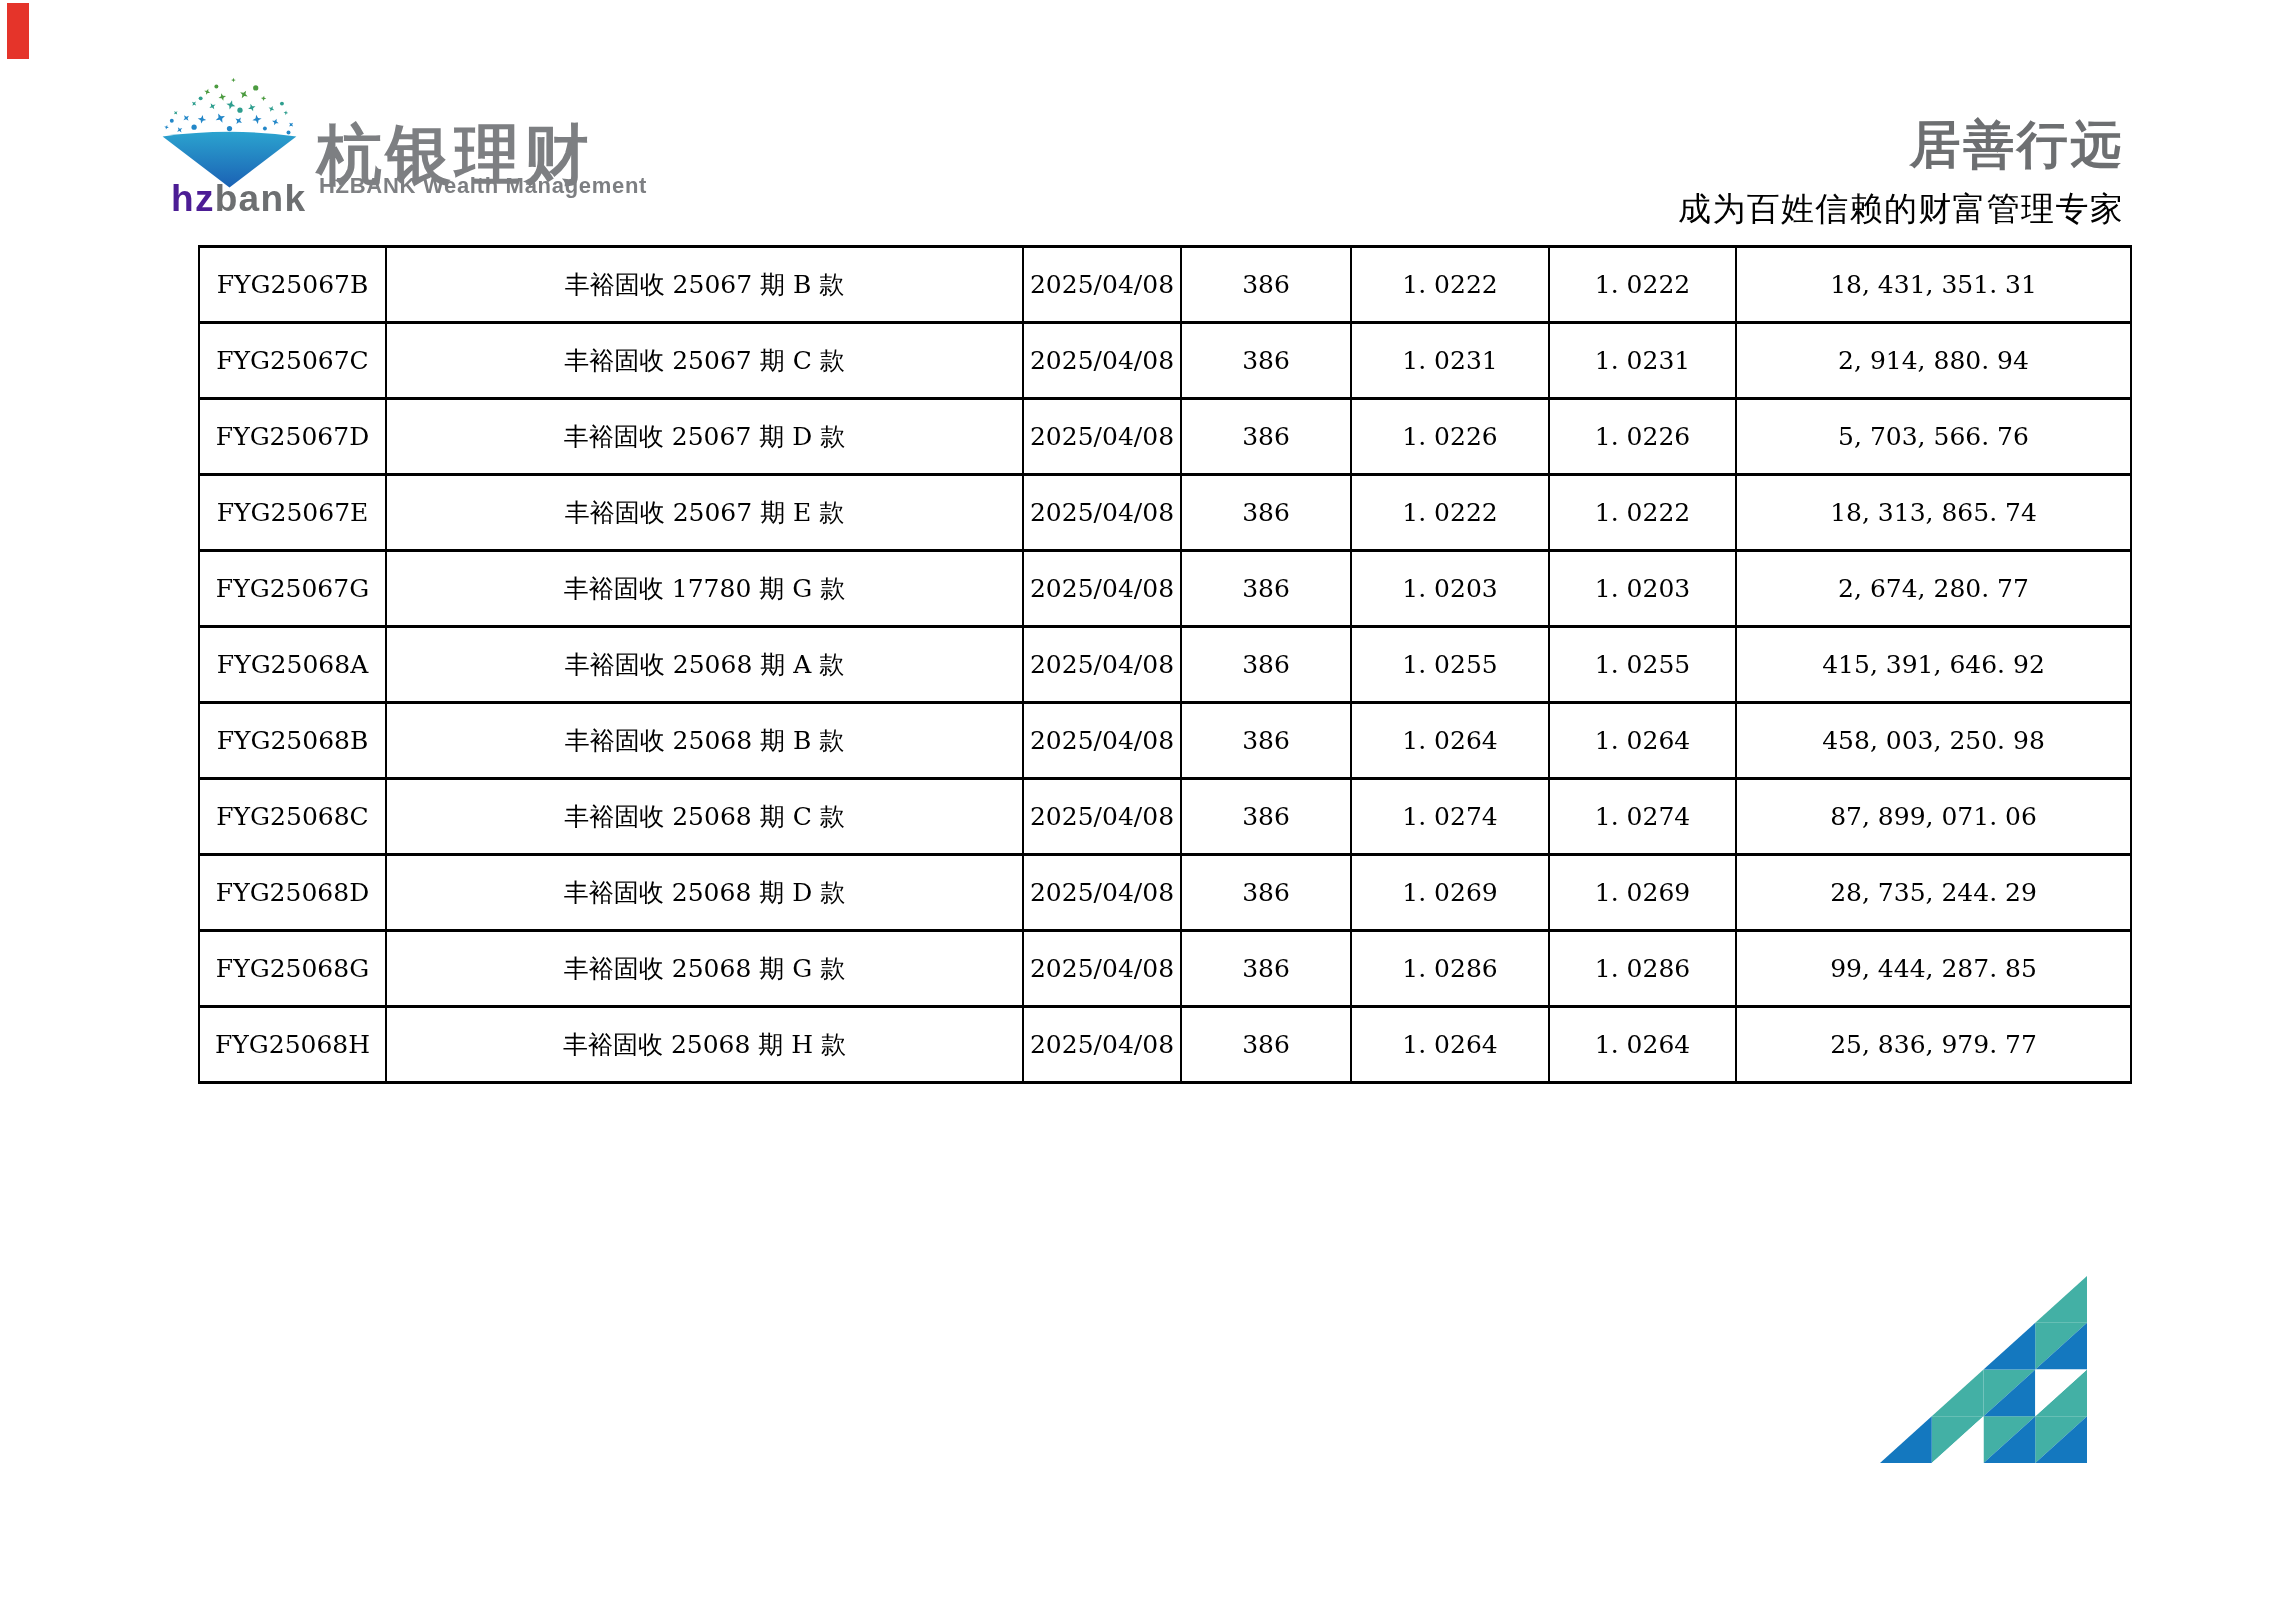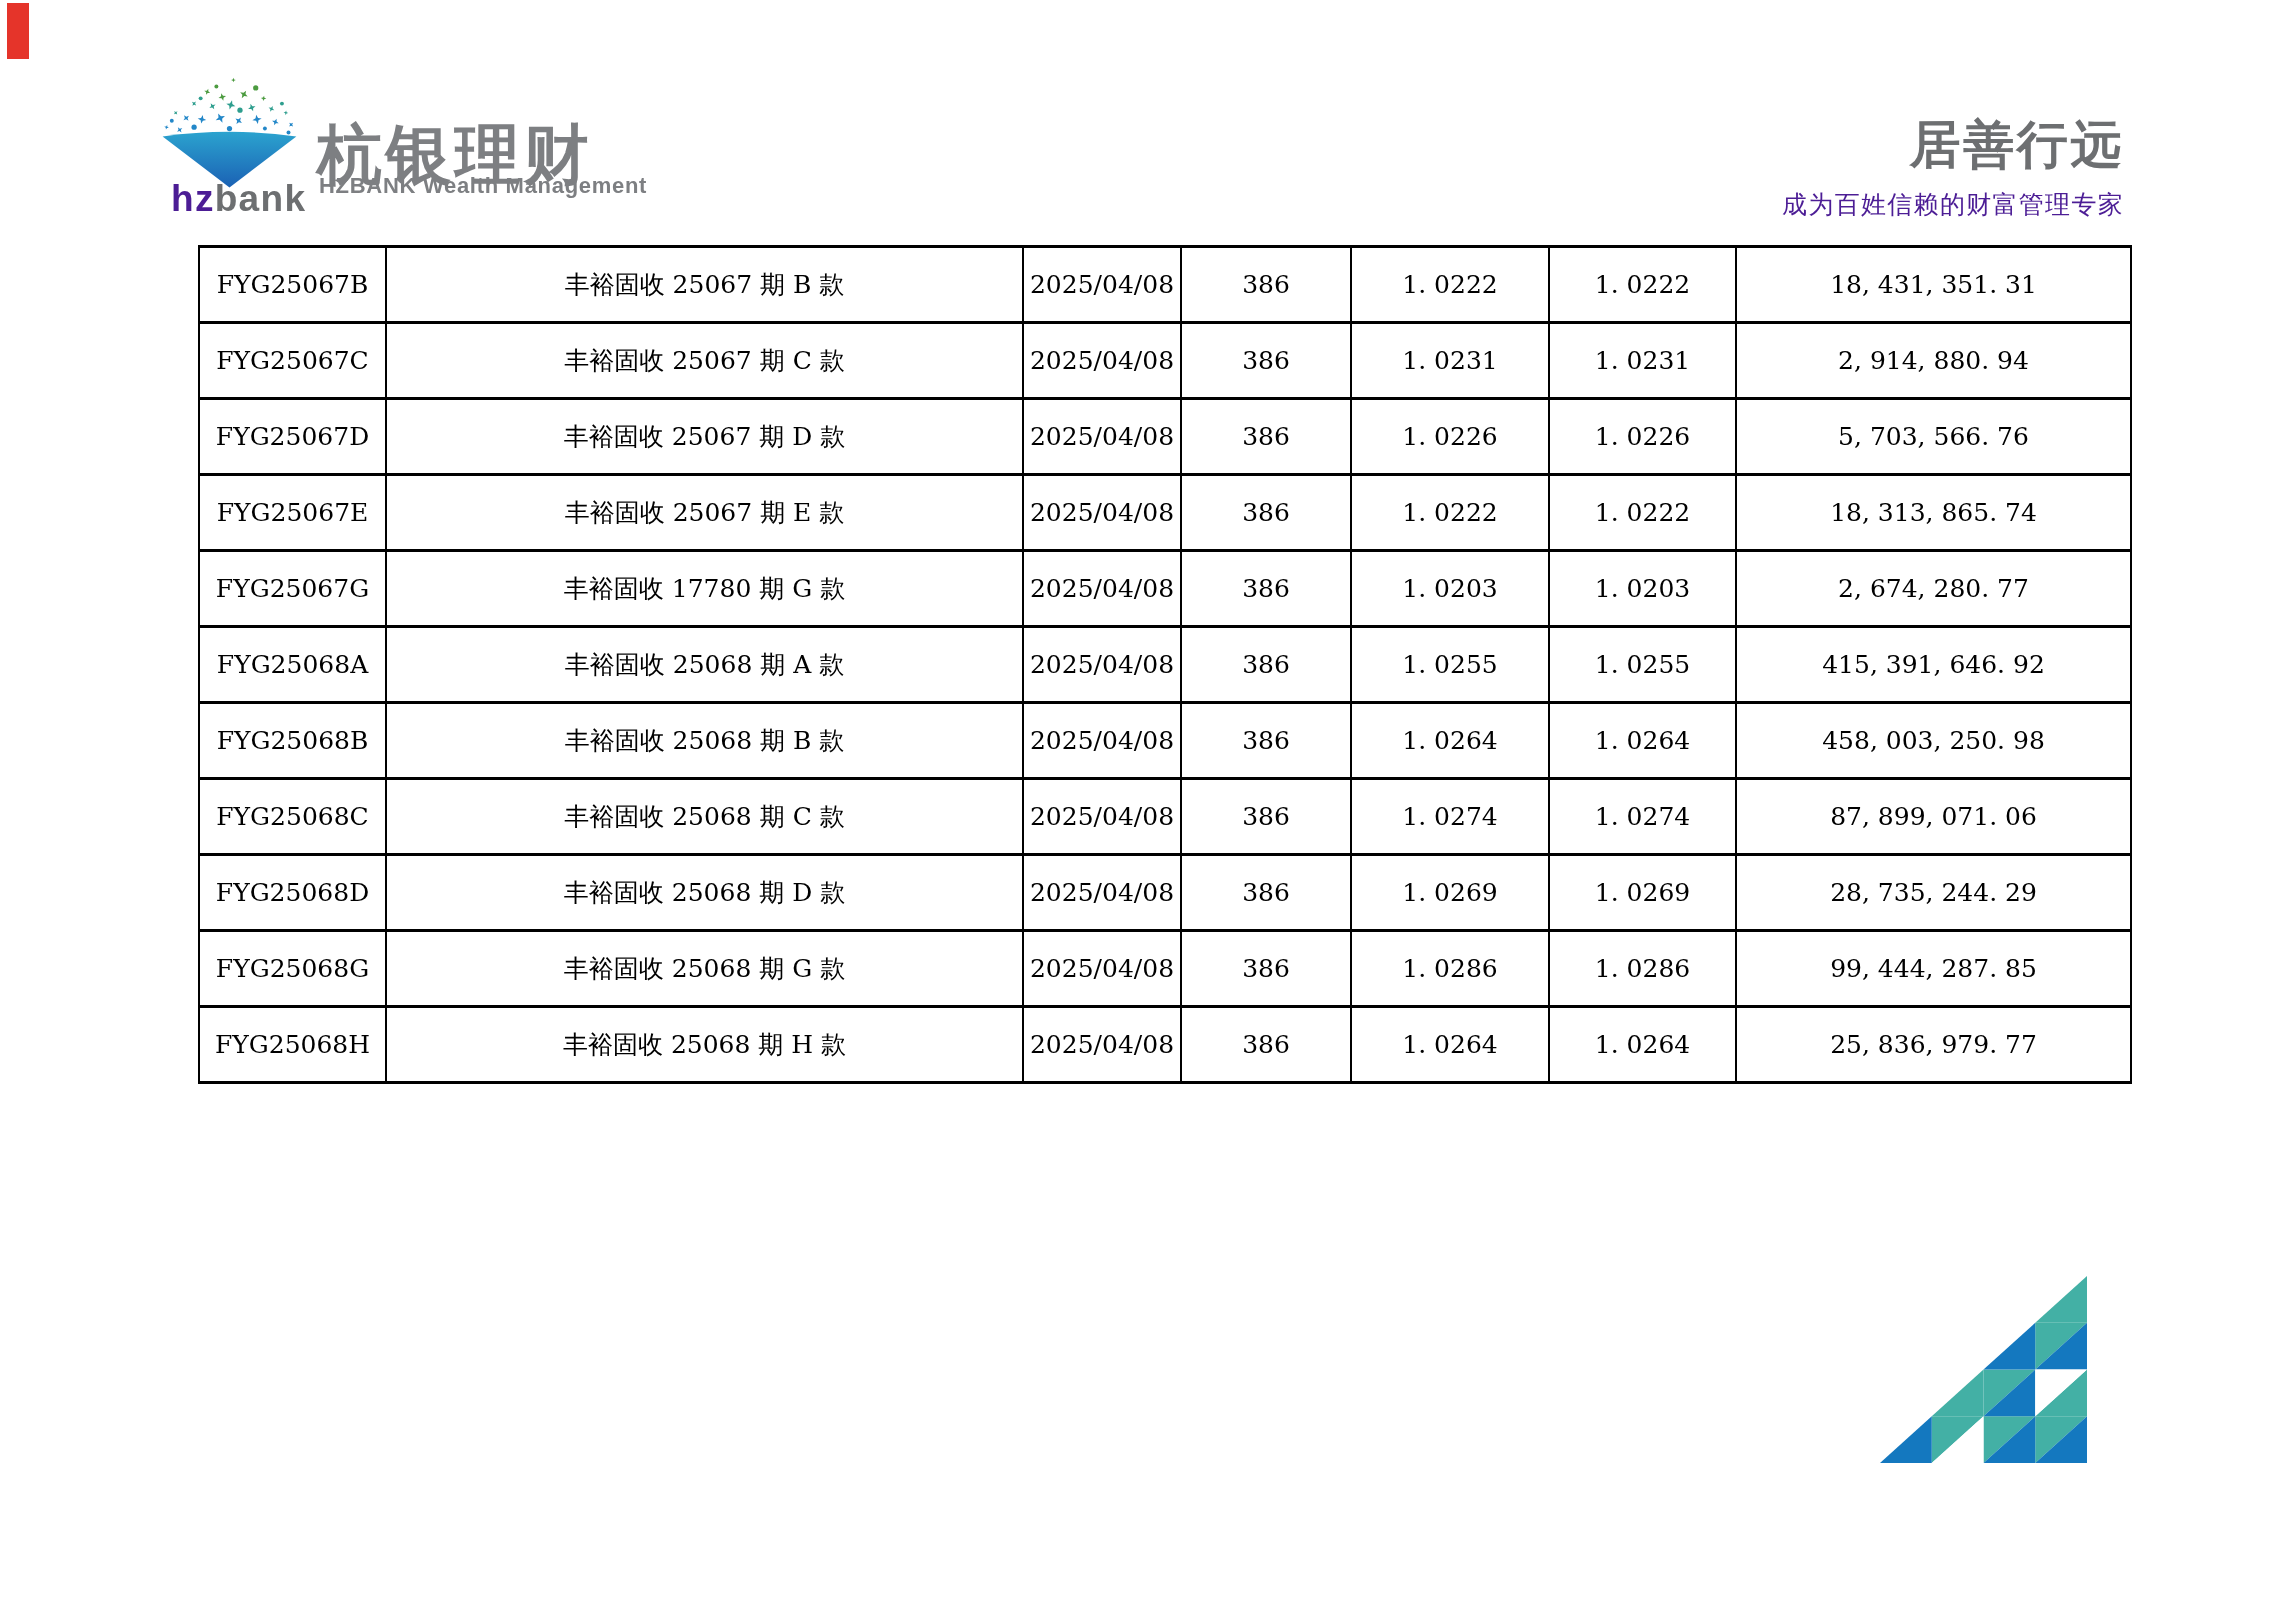--- a/index.html
+++ b/index.html
@@ -17,22 +17,22 @@
                      color:#6d6f71; font-weight:700; }
   #hzbank-wordmark .hz { font-weight:800; color:#4c1d95; }
   #brand-cn { left:317px; top:122px; font-size:65px; font-weight:900;
               color:#7d7f82; letter-spacing:3.9px; line-height:1;text-align:right; }
   #brand-en { left:319px; top:173px; font-size:22px; font-weight:700;
               color:#7d7f82; letter-spacing:0.7px; }
 
   
   #slogan-main { right:171px; top:119px; font-size:51px; font-weight:900;
                  color:#6d6f71; letter-spacing:2.6px; line-height:1;margin-left:47px; }
-  #slogan-sub  { right:171px; top:192px; font-size:25px; font-weight:500;
-                 color:#4c1d95; letter-spacing:1.3px; line-height:1; }
+  #slogan-sub  { right:171px; top:192px; font-size:33px; font-weight:500;
+                 color:#000000; letter-spacing:1.3px; line-height:1; }
 
   
   #nav-table { left:198px; top:245px; width:1932px; border-collapse:collapse;
                table-layout:fixed; }
   #nav-table td { border-left:2.6px solid #000; border-right:2.6px solid #000;
                   border-top:3.9px solid #000; border-bottom:3.9px solid #000;
                   height:76px; text-align:center; vertical-align:middle;
                   font-family:"DejaVu Serif","Liberation Serif",serif;
                   font-size:25px; color:#000; white-space:nowrap; overflow:hidden; }
 

